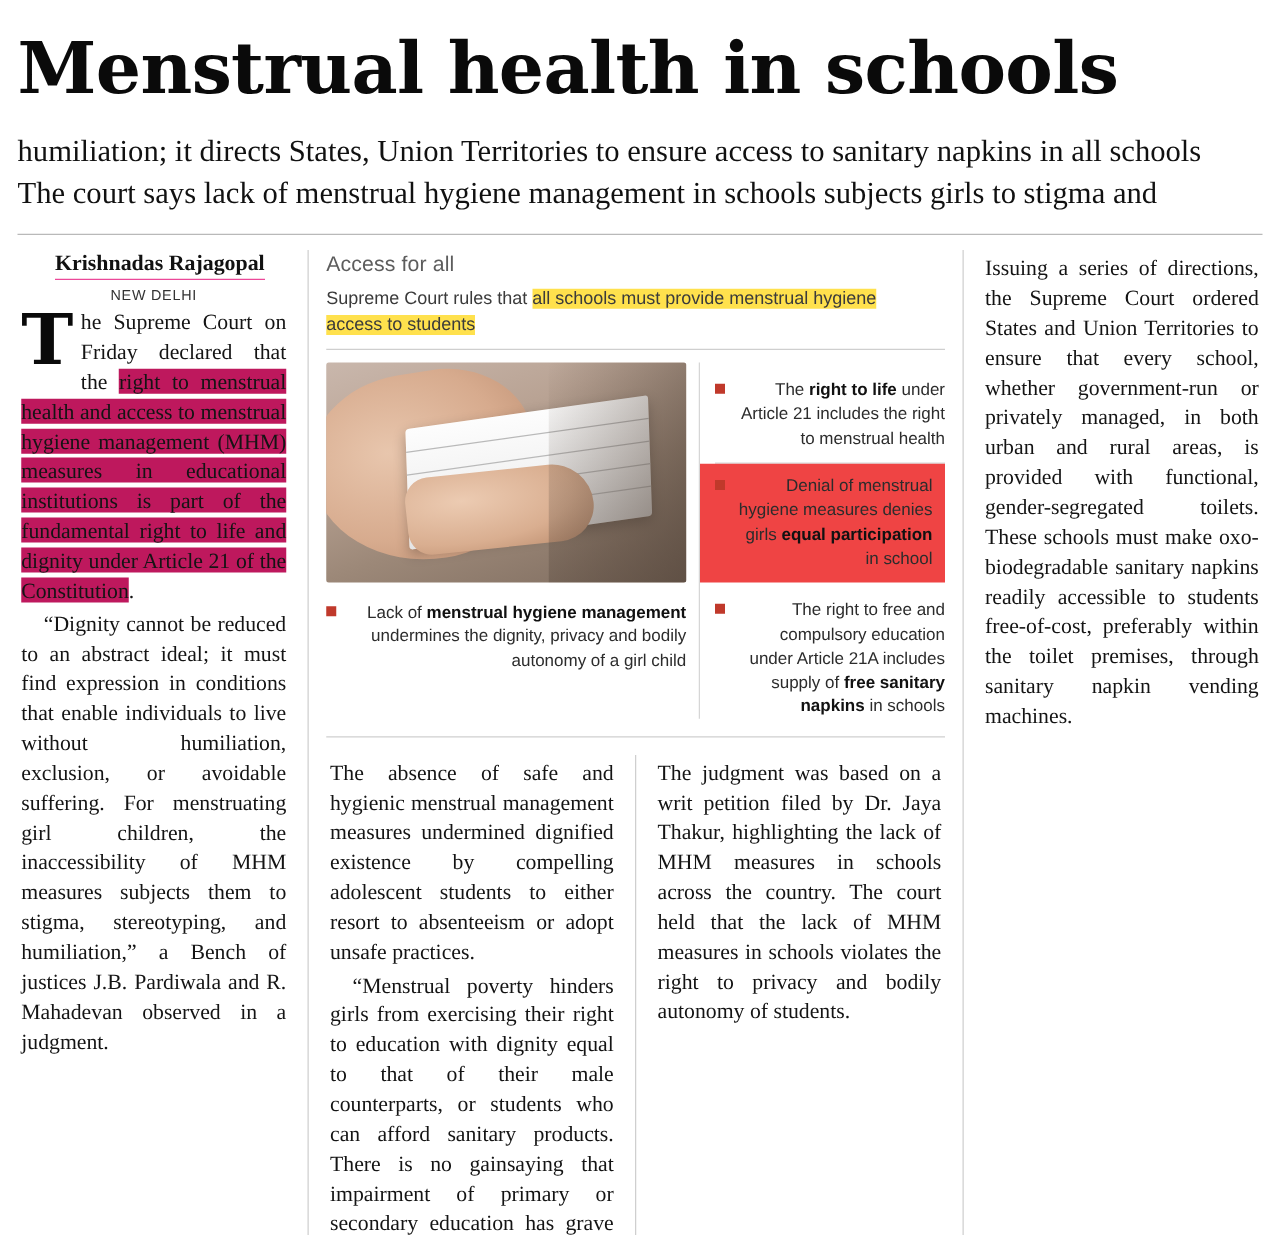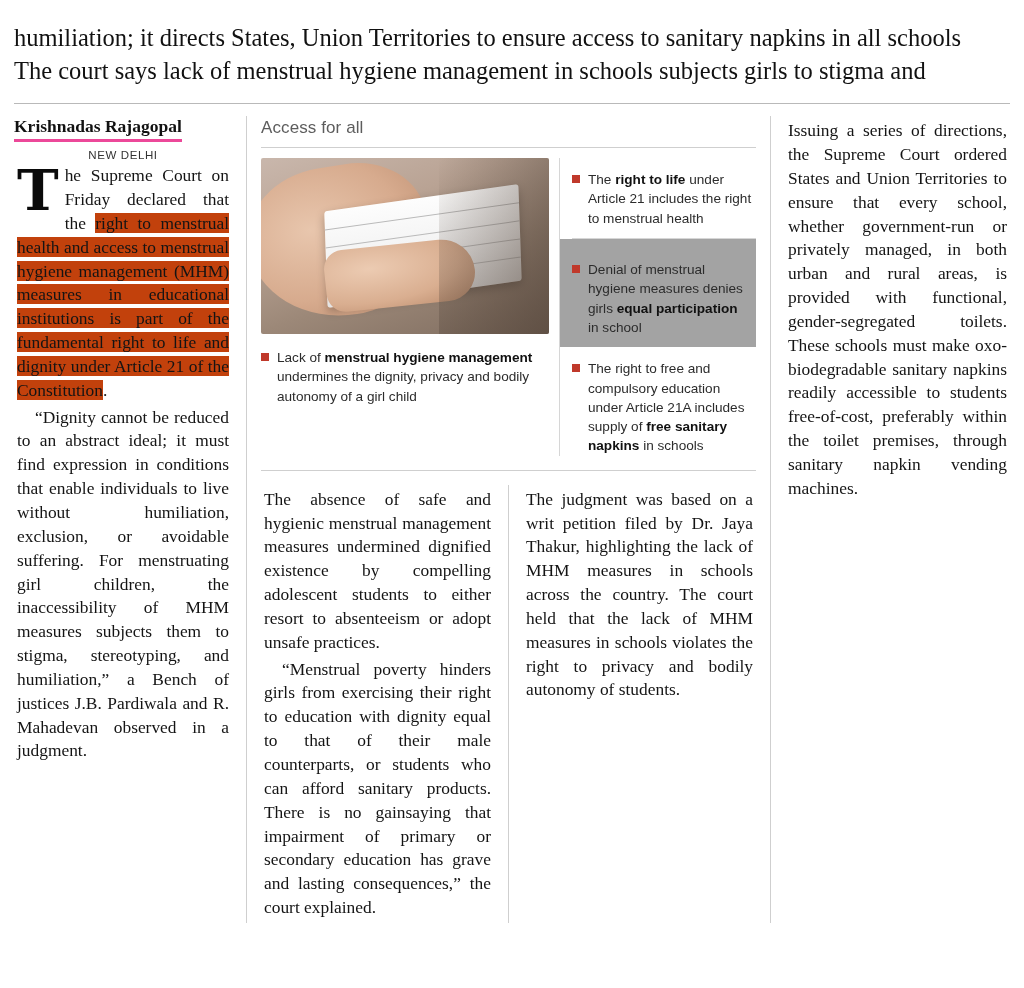--- a/index.html
+++ b/index.html
@@ -63,23 +63,24 @@
   }
   .col-left  { width: 232px; padding-right: 14px; }
   .col-mid   { width: 524px; padding: 0 14px; border-left: 1px solid #cfcfcf; }
   .col-right { width: 240px; padding-left: 14px; border-left: 1px solid #cfcfcf; }
 
   .byline {
     font-family: "Liberation Serif", serif;
     font-size: 17.5px;
     font-weight: 700;
     color: #111;
-    border-bottom: 3px solid #ec4899;
+    border-bottom: 1px solid #ec4899;
     display: inline-block;
     padding-bottom: 2px;
+    margin-left: 30px;
   }
   .dateline {
     margin-top: 7px;
     font-family: "Liberation Sans", sans-serif;
     font-size: 11.5px;
     letter-spacing: 0.6px;
     color: #333;
     text-align: center;
   }
 
@@ -99,21 +100,21 @@
   .lede .dropcap {
     float: left;
     font-family: "DejaVu Serif", serif;
     font-weight: 700;
     font-size: 56px;
     line-height: 0.82;
     padding: 4px 6px 0 0;
     color: #0a0a0a;
   }
   .hl {
-    background: #c2410c;
+    background: #be185d;
     box-decoration-break: clone;
     -webkit-box-decoration-break: clone;
   }
 
   
   .info {
     margin-top: 2px;
   }
   .info-title {
     font-family: "Liberation Sans", sans-serif;
@@ -203,36 +204,37 @@
   }
 
   .bullet {
     font-family: "Liberation Sans", sans-serif;
     font-size: 13.6px;
     line-height: 1.42;
     color: #2c2c2c;
     position: relative;
     padding-left: 16px;
     margin-top: 12px;
+    text-align: right;
   }
   .bullet::before {
     content: "";
     position: absolute;
     left: 0; top: 5px;
     width: 8px; height: 8px;
     background: #c0392b;
   }
   .bullet b { font-weight: 700; color: #111; }
 
   .info-left .bullet { margin-top: 14px; }
 
   .shade {
-    background: #a3a3a3;
+    background: #ef4444;
     margin-left: -12px;
-    padding: 21px 10px 10px 12px;
+    padding: 8px 10px 10px 12px;
   }
   .shade .bullet { margin-top: 0; }
 
   .info-right .sep {
     border-top: 1px solid #d6d6d6;
     margin: 10px 0 0 0;
   }
 
   .info-bottom-rule {
     margin-top: 14px;
@@ -266,20 +268,21 @@
     color: #111;
     font-size: 13.2px;
   }
 </style>
 </head>
 <body>
 
 <div class="page">
 
   <h1 class="headline">
+    <span class="line">Menstrual health in schools</span>
   </h1>
 
   <div class="standfirst">
     <span class="line">humiliation; it directs States, Union Territories to ensure access to sanitary napkins in all schools</span>
     <span class="line">The court says lack of menstrual hygiene management in schools subjects girls to stigma and</span>
   </div>
 
   <div class="rule"></div>
 
   <div class="cols">
@@ -292,20 +295,21 @@
         <span class="dropcap">T</span><span>he Supreme Court on Friday declared that the </span><span class="hl">right to menstrual health and access to menstrual hygiene management (MHM) measures in educational institutions is part of the fundamental right to life and dignity under Article 21 of the Constitution</span><span>.</span>
       </p>
 
       <p class="body">“Dignity cannot be reduced to an abstract ideal; it must find expression in conditions that enable individuals to live without humiliation, exclusion, or avoidable suffering. For menstruating girl children, the inaccessibility of MHM measures subjects them to stigma, stereotyping, and humiliation,” a Bench of justices J.B. Pardiwala and R. Mahadevan observed in a judgment.</p>
     </div>
 
     <div class="col col-mid">
 
       <div class="info">
         <div class="info-title">Access for all</div>
+        <div class="info-sub"><span>Supreme Court rules that </span><span class="hl2">all schools must provide menstrual hygiene access to students</span></div>
 
         <div class="info-rule"></div>
 
         <div class="info-grid">
 
           <div class="info-left">
             <div class="photo">
               <div class="hand"></div>
               <div class="pack">
                 <i></i>

